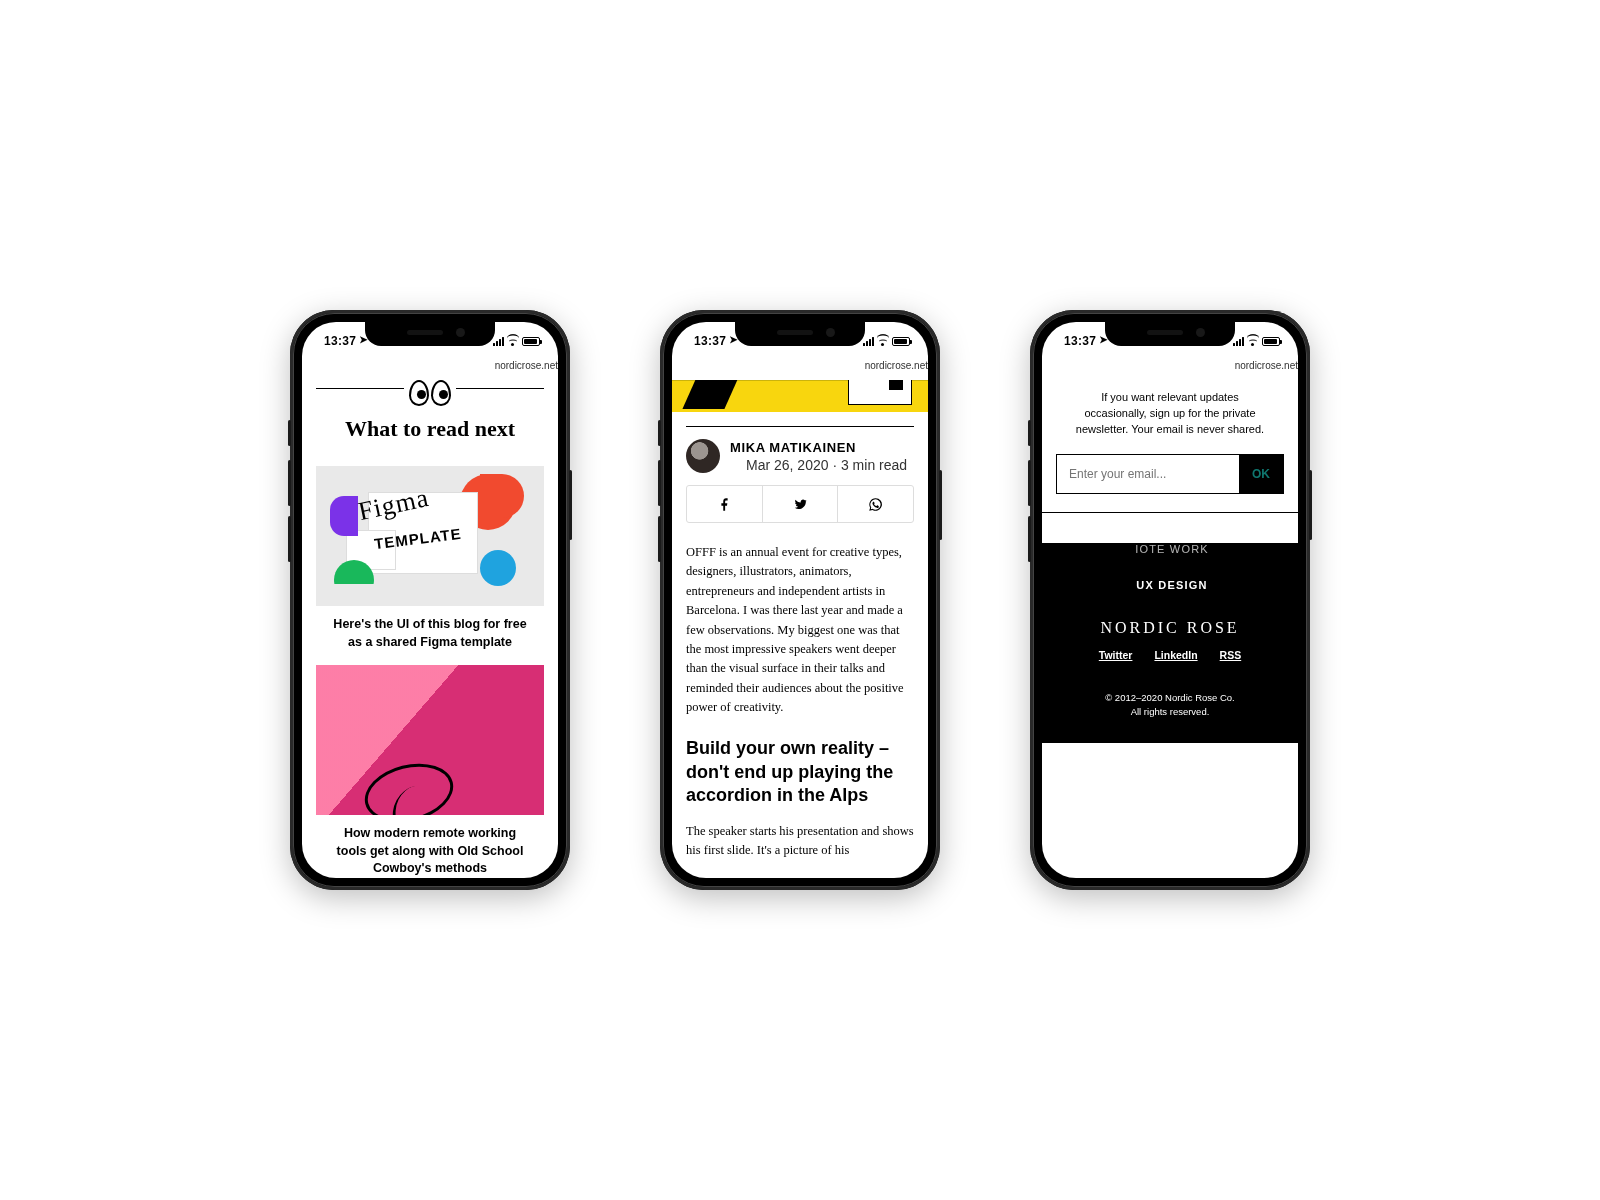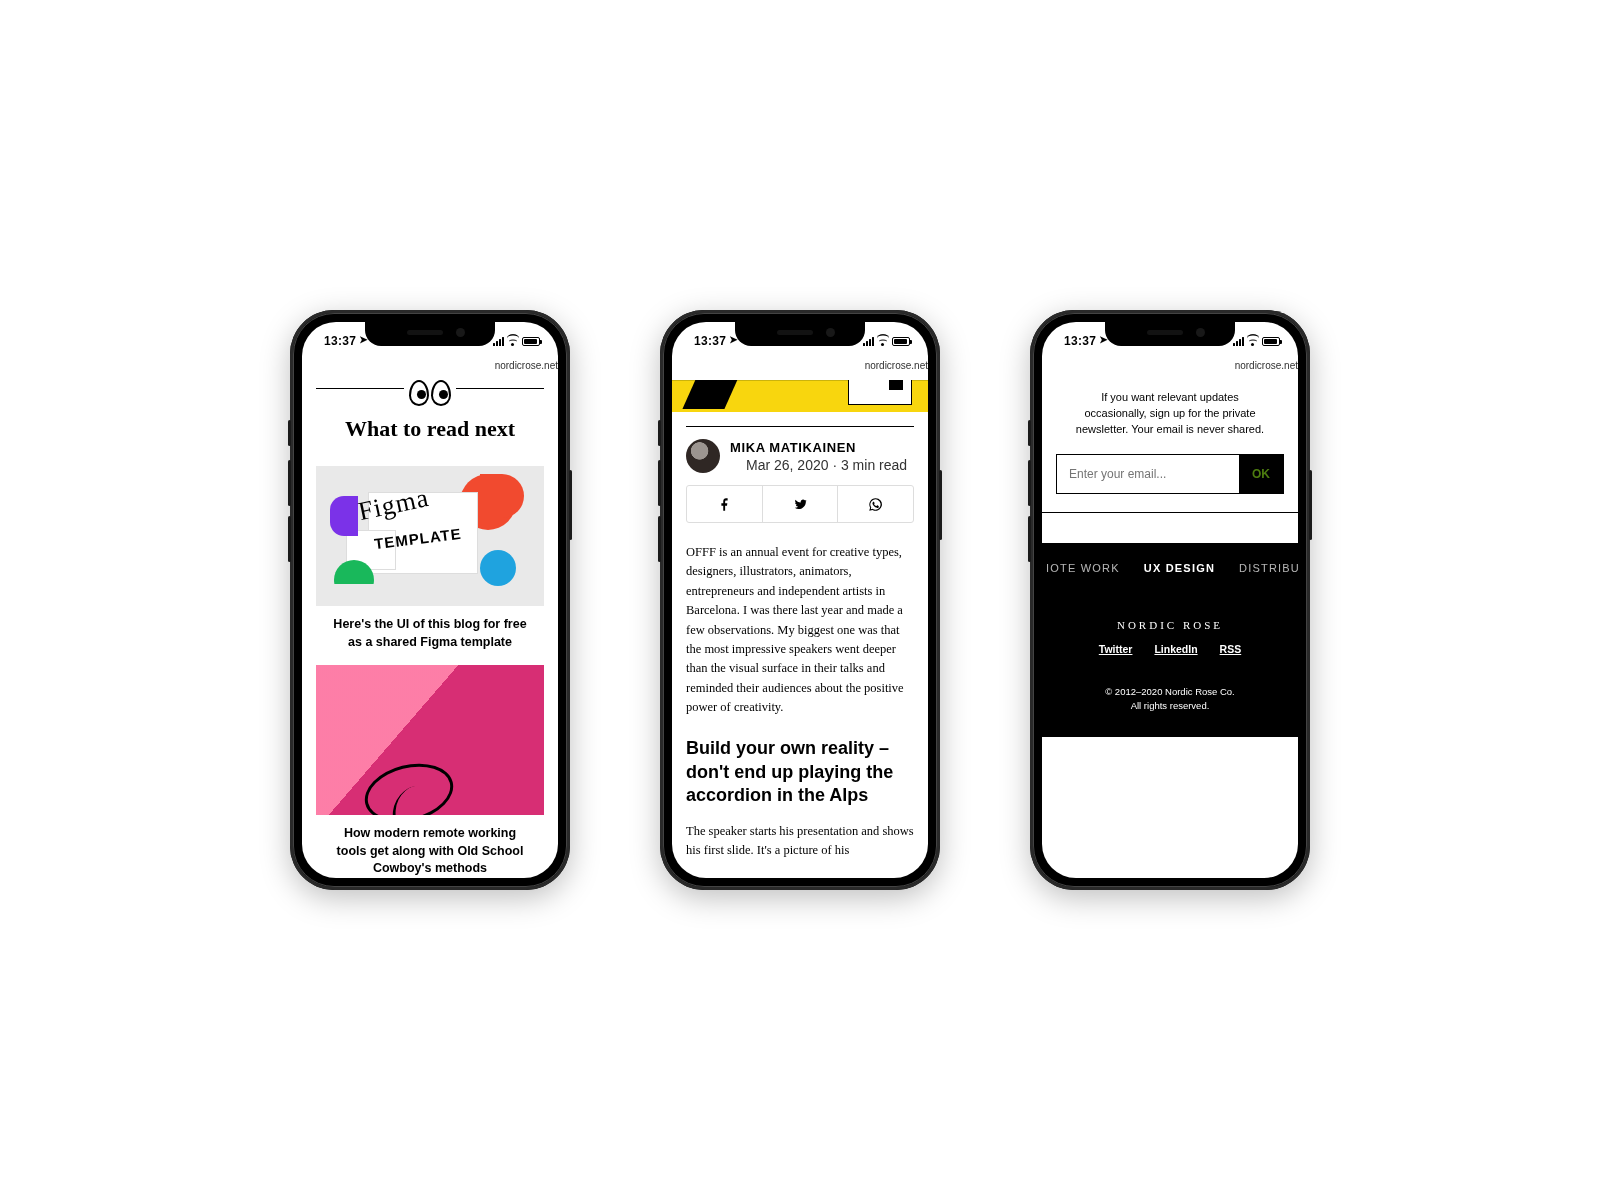--- a/index.html
+++ b/index.html
@@ -95,27 +95,27 @@
   .article-h2 { font-family: Arial, Helvetica, sans-serif; font-weight:700; font-size:18px; line-height:1.3; margin-bottom: 14px;}
   .body-serif.clip { height: 36px; overflow:hidden;}
 
   
   .roses-title { font-family: Georgia, serif; text-align:center; margin-top:-2px;}
   .roses-bold { font-size:22px; font-weight:700; }
   .roses-italic { font-style:italic; font-size:22px; font-weight:700;}
   .newsletter-desc { font-size:11px; text-align:center; margin:10px 16px 16px; line-height:1.45;}
   .email-row { display:flex; border:1px solid #000; height:40px; margin-bottom: 18px;}
   .email-input { flex:1; border:none; padding:0 12px; font-size:12px; outline:none;}
-  .ok-btn { width:44px; background:#000; color:#4d7c0f; border:none; font-size:12px; font-weight:600;}
+  .ok-btn { width:44px; background:#000; color:#0f766e; border:none; font-size:12px; font-weight:600;}
   .thin-border { height:1px; background:#000; margin: 0 -14px;}
-  .tag-strip { background:#000;color:#fff;height:50px;display:flex;align-items:center;gap:24px;margin:30px -14px 0;padding:0 0 0 4px;font-size:11px;letter-spacing:1.2px;white-space:nowrap;overflow:hidden;}
+  .tag-strip { background:#000;color:#fff;height:50px;display:flex;align-items:center;gap:24px;margin:30px -14px 0;padding:0 0 0 4px;font-size:11px;letter-spacing:1.2px;white-space:nowrap;overflow:hidden;flex-direction:column;}
   .tag-faded { opacity:0.7;}
   .tag-bold { font-weight:700;}
   .footer { background:#000;color:#fff;margin:0 -14px;padding:26px 20px 24px;}
-  .brand { font-family: Georgia, serif; letter-spacing:3px; font-size:11px; text-align:center; margin-bottom:12px;}
+  .brand { font-family: Georgia, serif; letter-spacing:3px; font-size:16px; text-align:center; margin-bottom:12px;}
   .footer-desc { font-family: Georgia, serif; font-size:10px; line-height:1.5; text-align:center; margin-bottom:18px;}
   .footer-links { display:flex; justify-content:center; gap:22px; font-size:10.5px; margin-bottom:30px;}
   .footer-links a { color:#fff; text-decoration:underline; font-weight:600;}
   .copyright { font-size:9.5px; text-align:center; line-height:1.5;}
 </style>
 </head>
 <body>
 
 <div class="stage">
 

